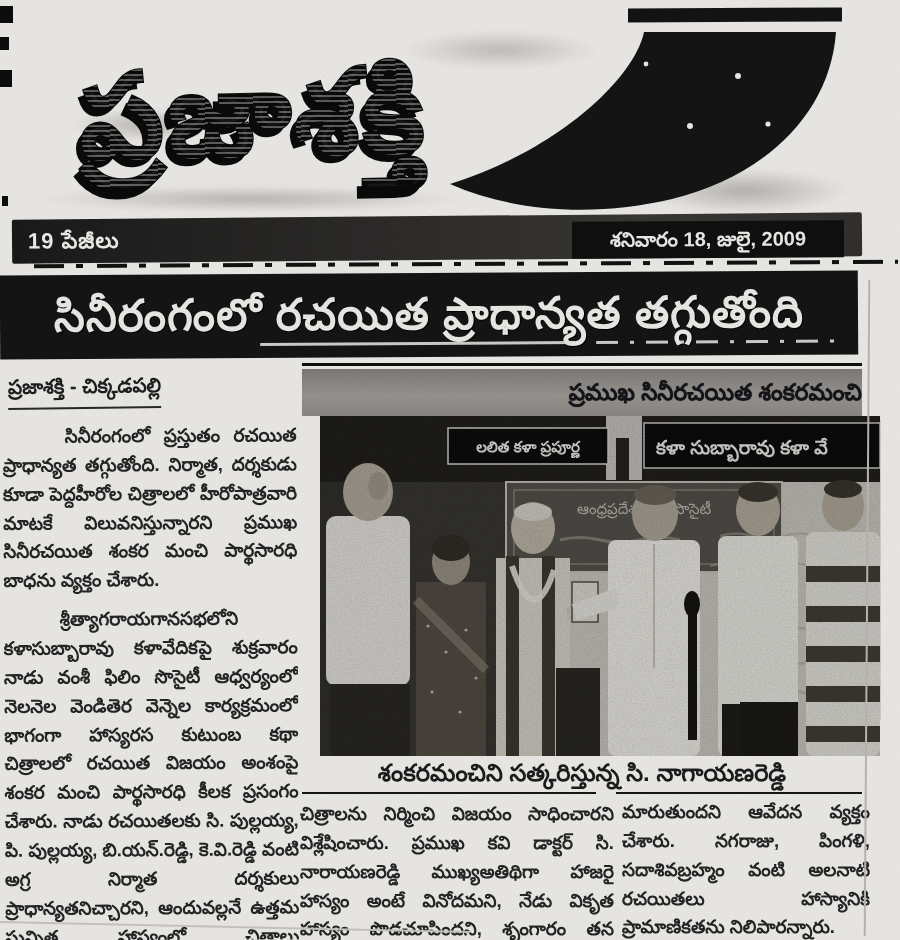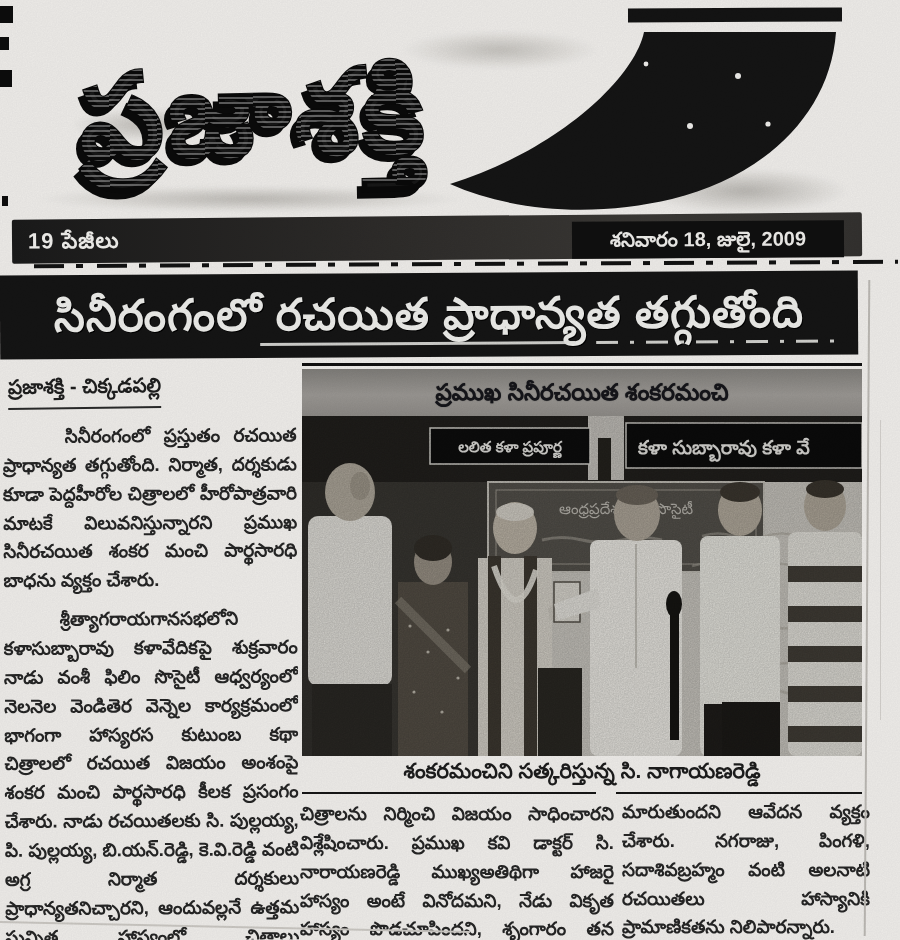--- a/index.html
+++ b/index.html
@@ -83,30 +83,30 @@
   .indent1 { text-indent:62px; }
   .indent2 { text-indent:56px; }
   #col2 { left:300px; top:800px; width:314px; height:140px; overflow:hidden; }
   #col3 { left:622px; top:798px; width:248px; height:142px; overflow:hidden; }
 
   
   #strip-topline { left:302px; top:363px; width:560px; height:3px; background:#101010; }
   #photo-strip {
     left:302px; top:369px; width:560px; height:47px;
     background:linear-gradient(180deg,#7f7d79,#9a9793 55%,#8d8a86);
-    text-align:center;
+    text-align:right;
   }
   #photo-strip-title {
     line-height:47px; font-size:23px; font-weight:bold; color:#15151a;
     text-shadow:0 0 1px #333;
   }
-  #photo-box { left:302px; top:416px; width:560px; height:340px; background:#44423e; }
+  #photo-box { left:320px; top:416px; width:560px; height:340px; background:#44423e; }
   #photo-caption {
     left:302px; top:759px; width:560px; text-align:center;
-    font-size:21px; font-weight:bold; color:#1d1d1d;
+    font-size:24px; font-weight:bold; color:#1d1d1d;
   }
   .cap-rule { top:792px; height:2px; background:#161616; }
 
   #grain-page { left:0; top:0; pointer-events:none; opacity:.05; }
 </style>
 </head>
 <body>
 
 <div id="page">
 

